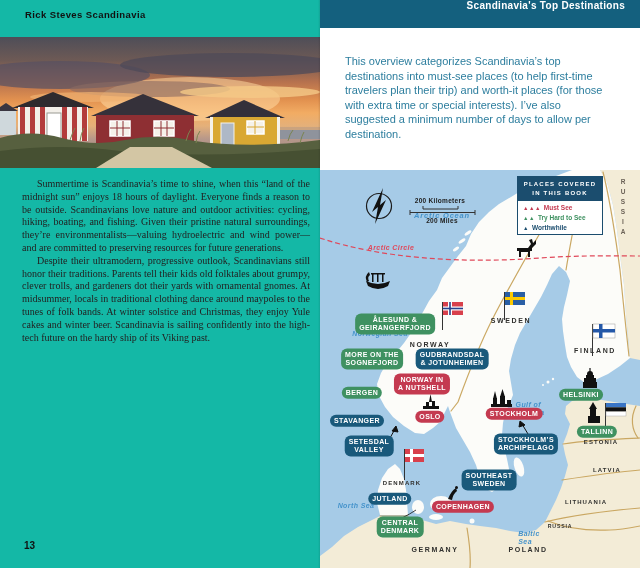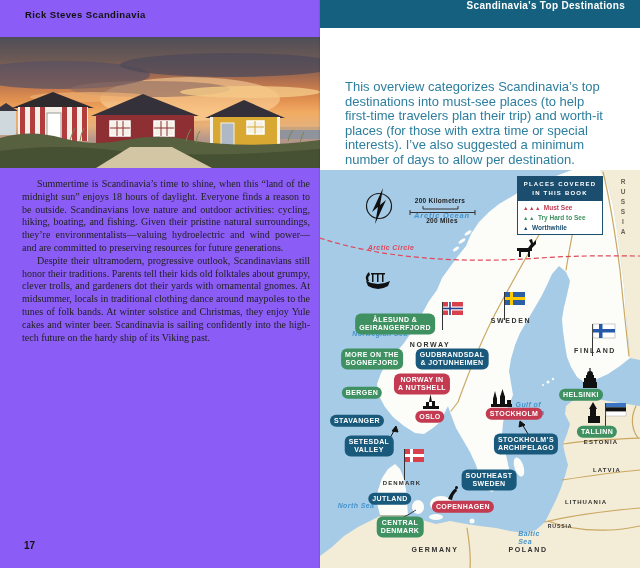--- a/index.html
+++ b/index.html
@@ -1,38 +1,38 @@
 <!DOCTYPE html>
 <html><head>
 <meta charset="utf-8">
 <style>
   html,body{margin:0;padding:0;background:#888;}
   #spread{position:relative;width:640px;height:568px;background:#ffffff;overflow:hidden;
           font-family:"Liberation Sans",sans-serif;}
   
-  #left-page{position:absolute;left:0;top:0;width:328px;height:568px;background:#8b5cf6;}
+  #left-page{position:absolute;left:0;top:0;width:328px;height:568px;background:#14b8a6;}
   .running-head{position:absolute;top:9px;left:25px;font:bold 9.5px "Liberation Sans",sans-serif;
                 letter-spacing:.4px;color:#111;}
   #photo{position:absolute;top:37px;left:0;width:320px;height:131px;}
   #body-text{position:absolute;top:178px;left:22px;width:288px;color:#222;
              font-family:"Liberation Serif",serif;font-size:10px;line-height:12.8px;
              text-align:justify;}
   #body-text p{margin:0;text-indent:15px;}
   .folio{position:absolute;bottom:17px;left:24px;font:bold 10px "Liberation Sans",sans-serif;color:#111;}
   #seam{position:absolute;left:318px;top:0;width:4px;height:568px;
         background:linear-gradient(90deg,rgba(0,0,0,0),rgba(0,0,0,.10),rgba(0,0,0,0));}
   
   #right-page{position:absolute;left:320px;top:0;width:320px;height:438px;background:#fff;}
   #chapter-bar{position:absolute;top:0;left:0;width:320px;height:28px;background:#14607e;}
   #chapter-bar .bar-title{position:absolute;right:15px;top:0;line-height:28px;color:#fff;
         font:bold 10px "Liberation Sans",sans-serif;letter-spacing:.3px;}
   #intro-title{position:absolute;top:44px;left:25px;color:#1a81aa;
         font:bold 17.5px "Liberation Sans",sans-serif;}
-  #intro-text{position:absolute;top:80px;left:25px;width:266px;color:#2d7e9e;
-        font-size:13px;line-height:14.6px;}
+  #intro-text{position:absolute;top:54px;left:25px;width:266px;color:#2d7e9e;
+        font-size:11px;line-height:14.6px;}
   
   #map{position:absolute;top:170px;left:0;width:320px;height:398px;}
   #map-geo{position:absolute;top:0;left:0;}
   .pill{position:absolute;transform:translate(-50%,-50%);color:#fff;text-align:center;
         font:bold 7px "Liberation Sans",sans-serif;letter-spacing:.4px;line-height:1.2;
         padding:2px 4px;border-radius:6px;white-space:pre-line;z-index:4;}
   .pill.must{background:#c43a50;} .pill.try{background:#3f9161;} .pill.worth{background:#19597b;}
   .country{position:absolute;transform:translate(-50%,-50%);font:600 7px "Liberation Sans",sans-serif;
         letter-spacing:1.6px;color:#30302e;white-space:nowrap;z-index:3;}
   .country.small{font-size:6px;letter-spacing:1.1px;}
@@ -130,21 +130,21 @@
       <path d="M0 101 Q30 92 62 101 Q95 110 125 103 Q160 96 195 104 Q250 112 320 103 L320 131 L0 131 Z" fill="#57603f"></path>
       <path d="M0 114 Q60 106 120 114 Q200 122 320 112 L320 131 L0 131 Z" fill="#465032"></path>
       <polygon points="96,131 212,131 172,110 130,110" fill="#d3c6a4"></polygon>
       <path d="M70 103 q3 -9 5 -12 M80 104 q1 -8 4 -13 M186 104 q2 -8 5 -12 M196 106 q1 -9 4 -12 M288 104 q2 -8 5 -11 M300 106 q2 -8 4 -11" stroke="#7a8450" stroke-width="1" fill="none"></path>
     </svg>
 
     <div id="body-text">
       <p>Summertime is Scandinavia’s time to shine, when this “land of the midnight sun” enjoys 18 hours of daylight. Everyone finds a reason to be outside. Scandinavians love nature and outdoor activities: cycling, hiking, boating, and fishing. Given their pristine natural surroundings, they’re environmentalists—valuing hydroelectric and wind power—and are committed to preserving resources for future generations.</p>
       <p>Despite their ultramodern, progressive outlook, Scandinavians still honor their traditions. Parents tell their kids old folktales about grumpy, clever trolls, and gardeners dot their yards with ornamental gnomes. At midsummer, locals in traditional clothing dance around maypoles to the tunes of folk bands. At winter solstice and Christmas, they enjoy Yule cakes and winter beer. Scandinavia is sailing confidently into the high-tech future on the hardy ship of its Viking past.</p>
     </div>
-    <div class="folio">17</div>
+    <div class="folio">13</div>
   </div>
 
   <div id="seam"></div>
 
   <div id="right-page">
     <div id="chapter-bar">
       <span class="bar-title">Scandinavia's Top Destinations</span>
     </div>
     <div id="intro-text">This overview categorizes Scandinavia’s top destinations into must-see places (to help first-time travelers plan their trip) and worth-it places (for those with extra time or special interests). I’ve also suggested a minimum number of days to allow per destination.</div>
 

